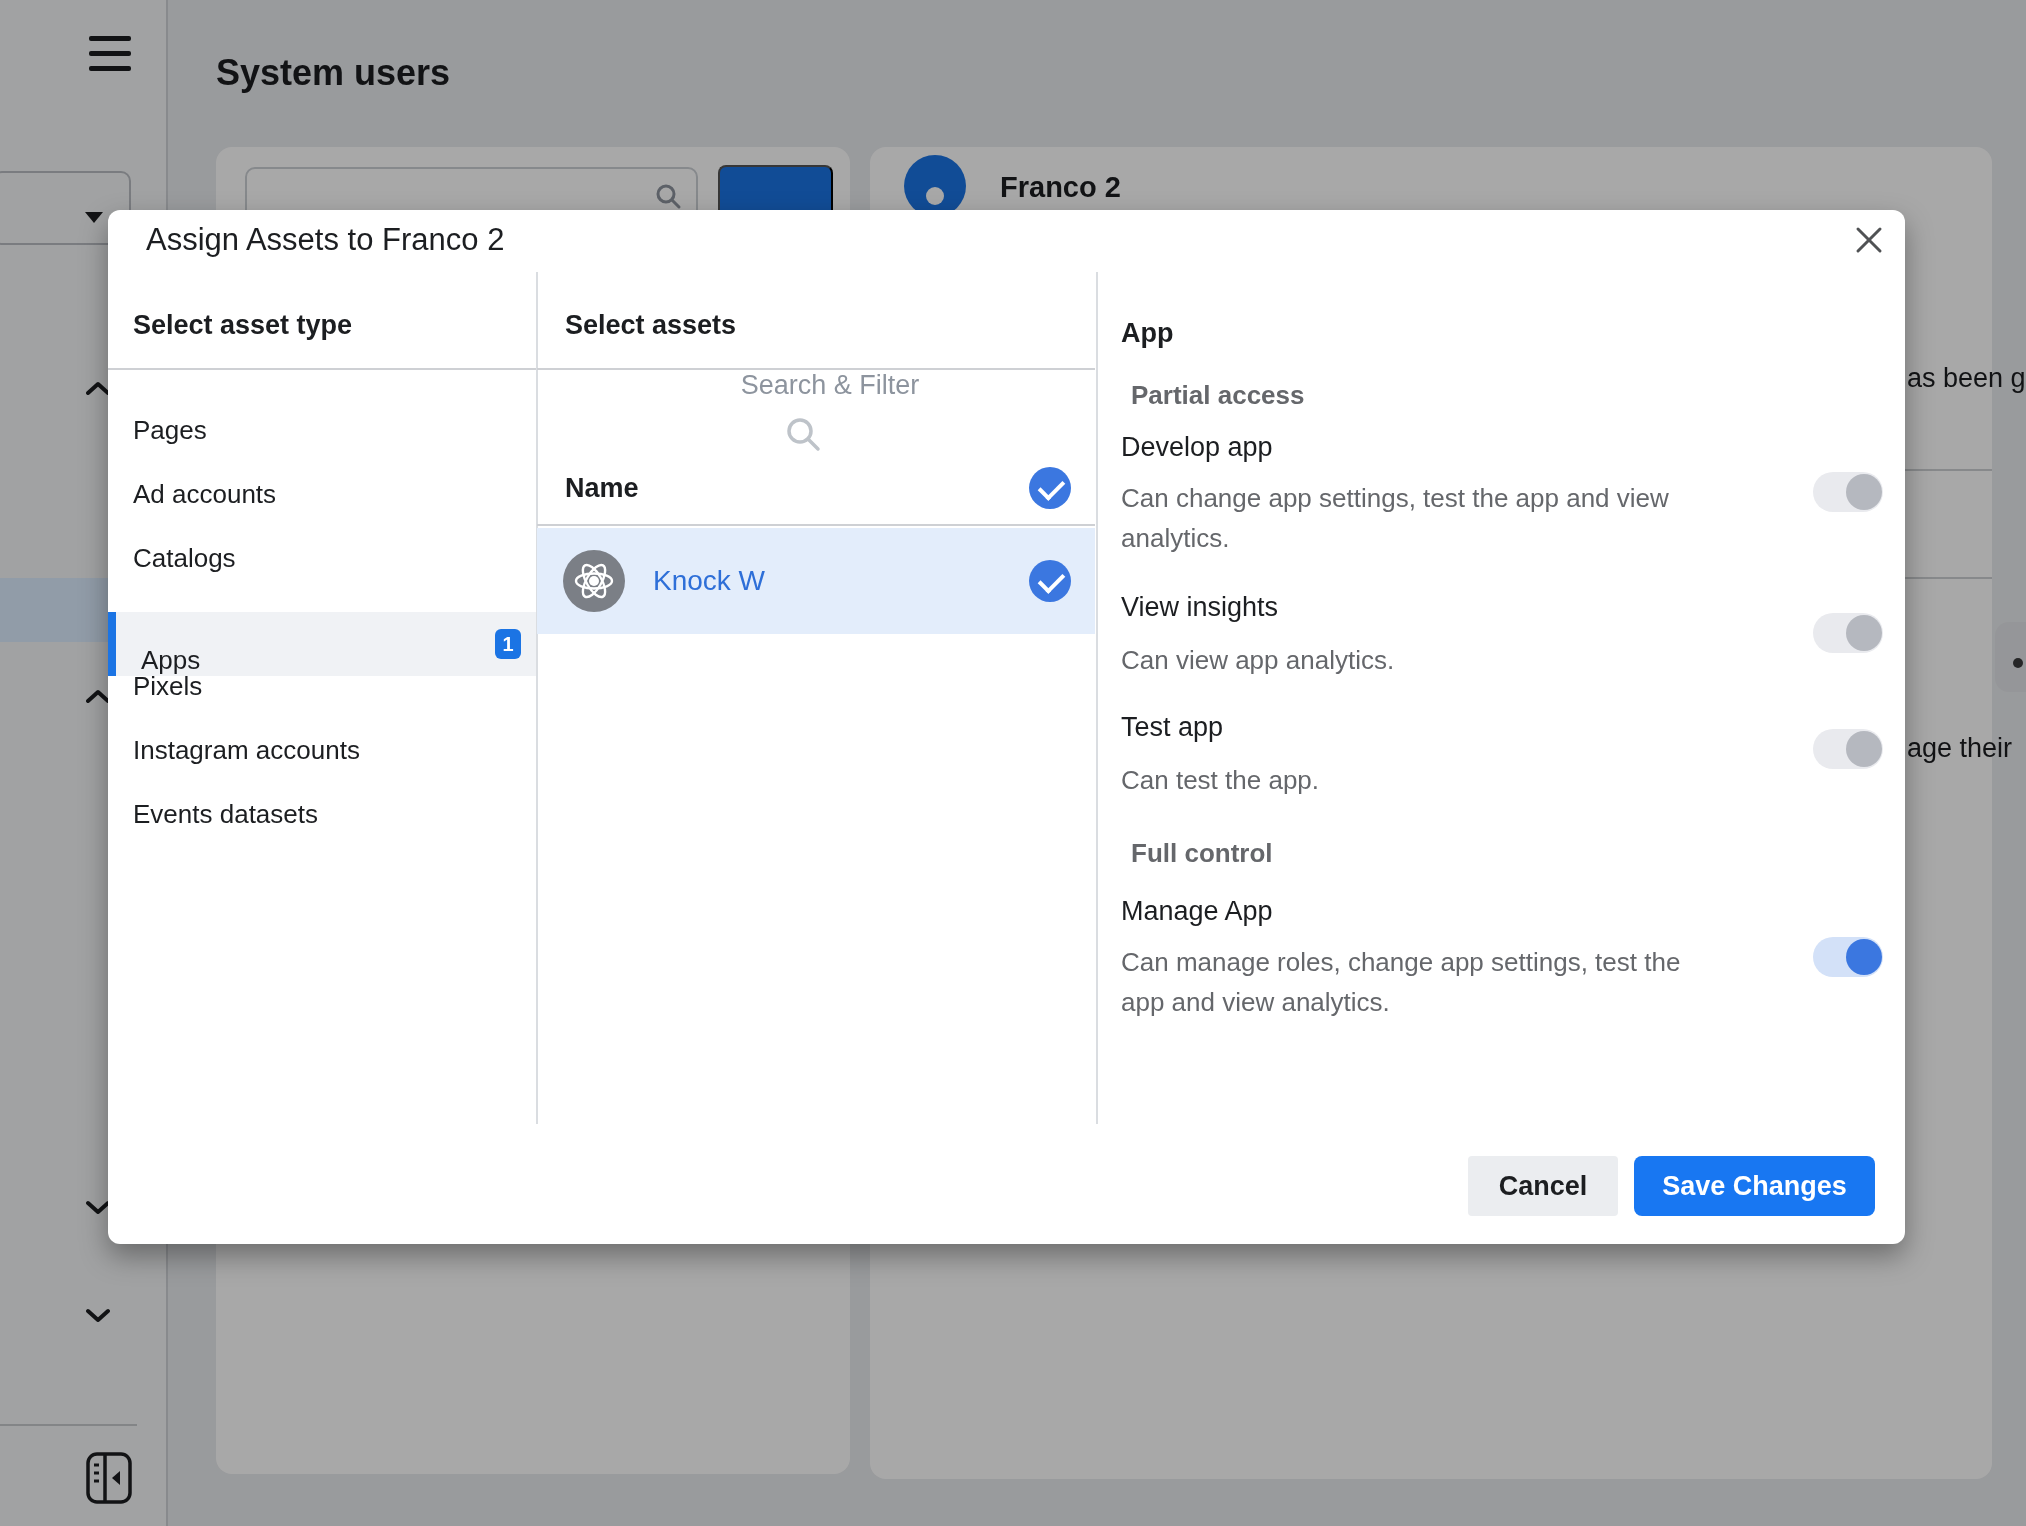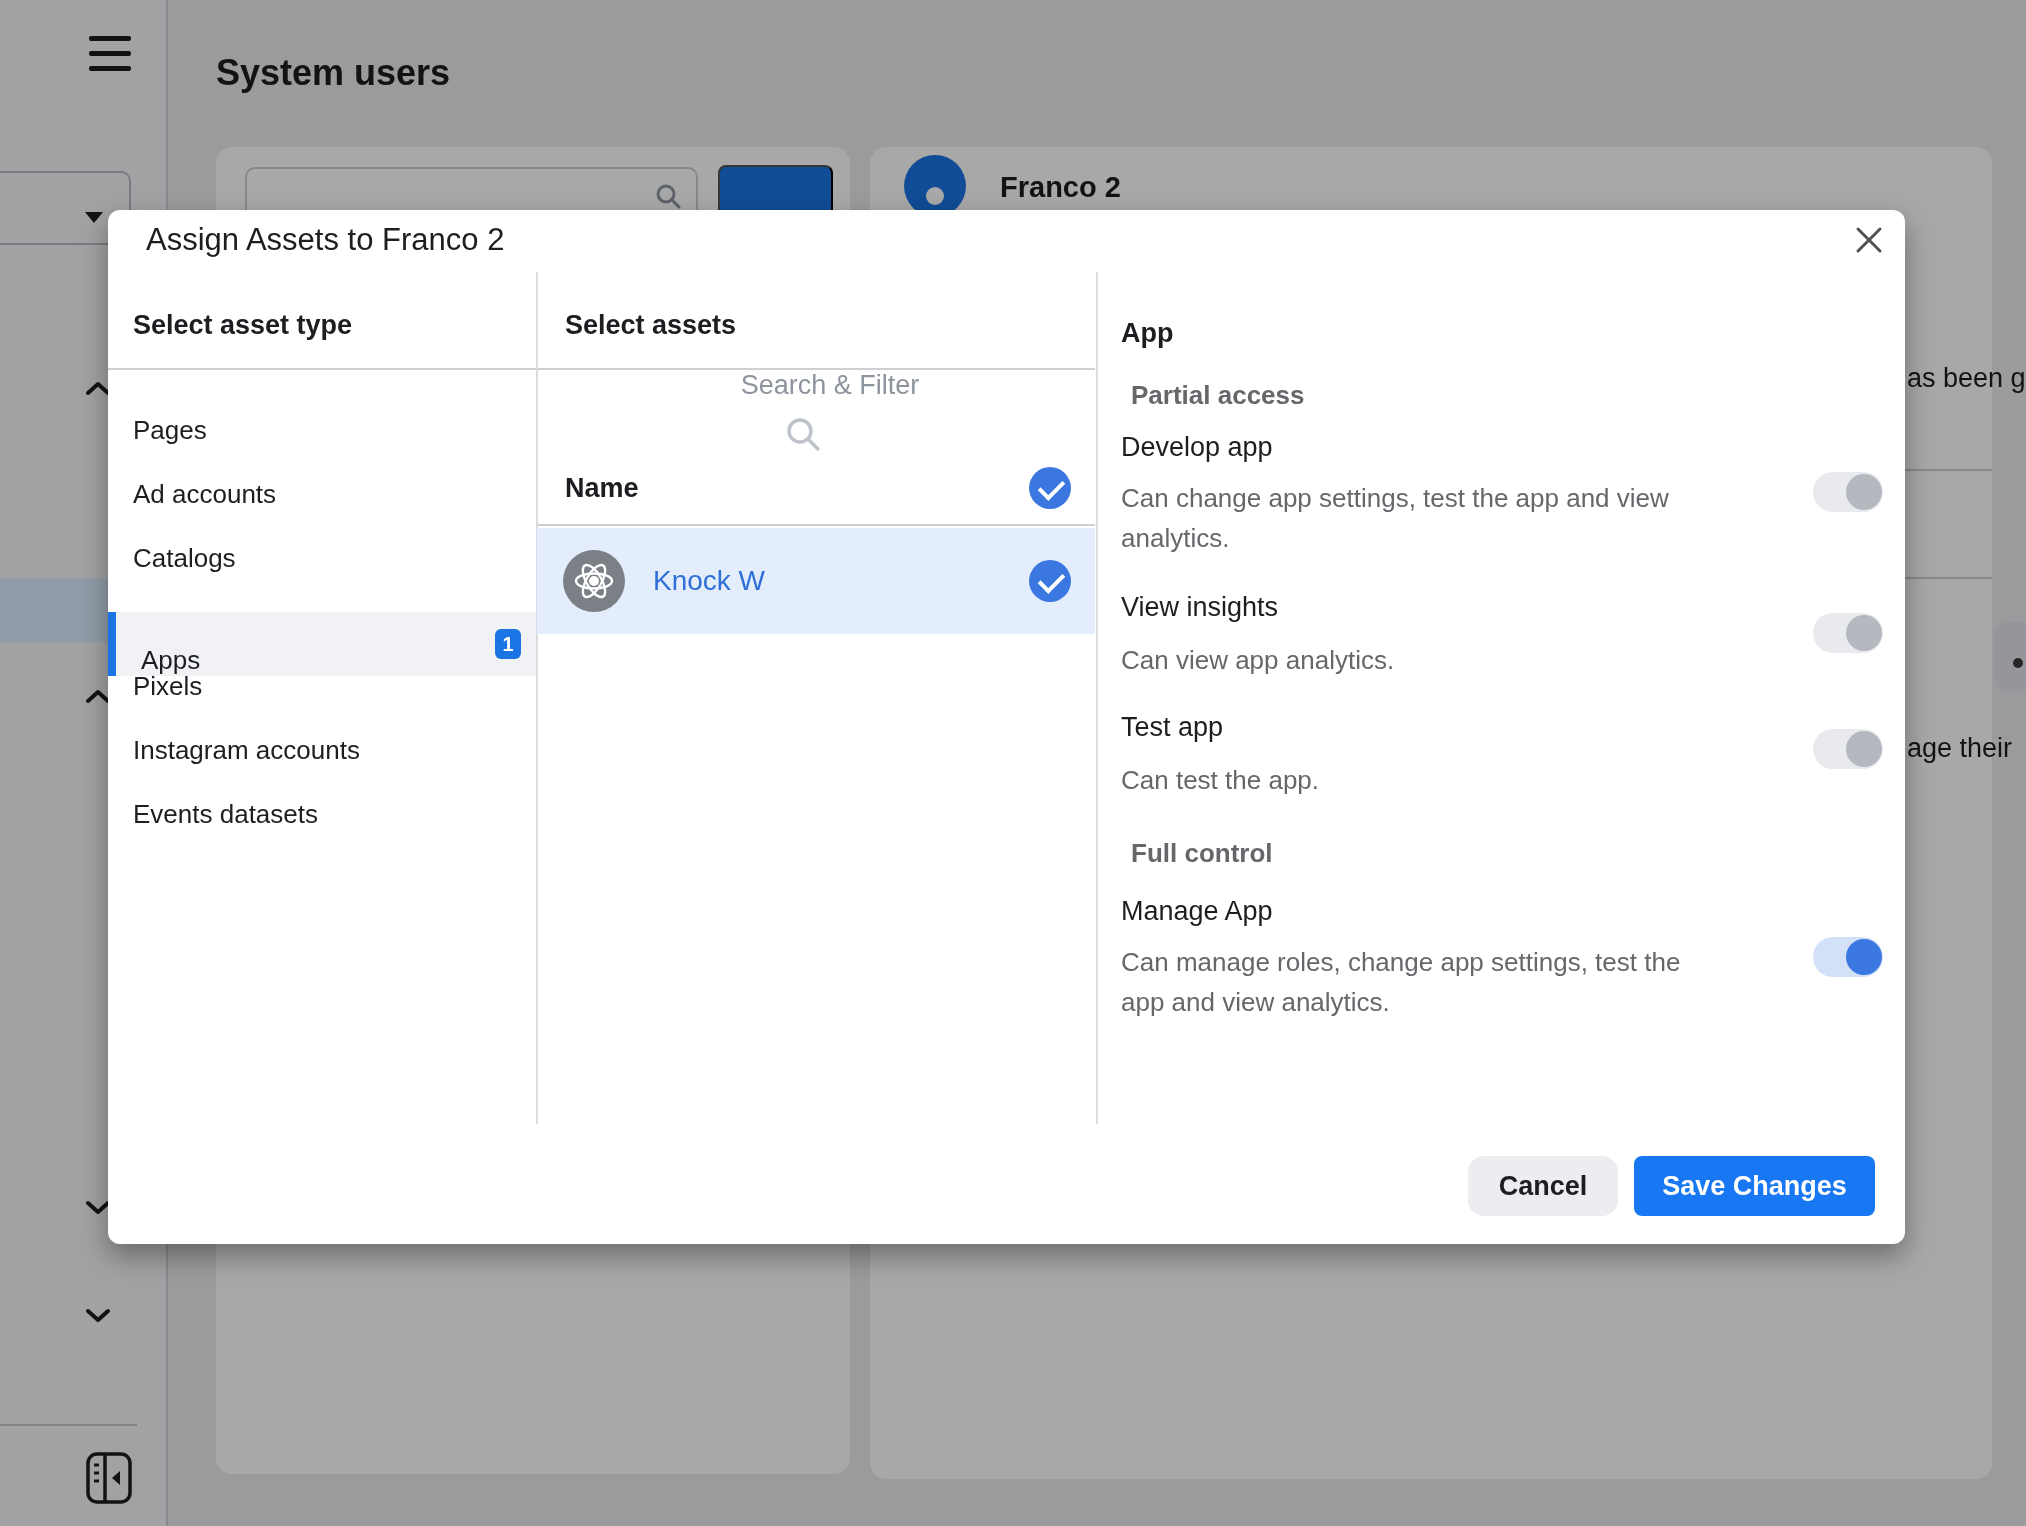--- a/index.html
+++ b/index.html
@@ -67,21 +67,21 @@
   .perm-label { font-size:27px; color:#1c1e21; }
   .perm-head { font-size:27px; font-weight:bold; }
   .perm-subhead { font-size:26px; font-weight:bold; color:#65676b;margin-left:10px; }
   .perm-desc { font-size:26px; color:#65676b; line-height:40px; width:600px; }
   .toggle { position:absolute; left:1705px; width:70px; height:40px; border-radius:20px; background:#e9eaee; cursor:pointer; }
   .toggle .knob { position:absolute; right:1px; top:2px; width:36px; height:36px; border-radius:50%; background:#b5b8bf; }
   .toggle.on { background:#d3e1f8; }
   .toggle.on .knob { background:#3b77e0; }
 
   
-  #cancel-button { position:absolute; left:1360px; top:946px; width:150px; height:60px; border:none; border-radius:16px; background:#ebedf0; font-family:inherit; font-size:27px; font-weight:600; color:#1c1e21; cursor:pointer; }
+  #cancel-button { position:absolute; left:1360px; top:946px; width:150px; height:60px; border:none; border-radius:4px; background:#ebedf0; font-family:inherit; font-size:27px; font-weight:600; color:#1c1e21; cursor:pointer; }
   #save-button { position:absolute; left:1526px; top:946px; width:241px; height:60px; border:none; border-radius:8px; background:#1877f2; font-family:inherit; font-size:27px; font-weight:bold; color:#fff; cursor:pointer; }
 </style>
 </head>
 <body>
 
 <div id="bg-page">
   <div id="sidebar">
     <div class="hamburger">
       <span style="top:36px"></span>
         <span style="top:51px"></span>

